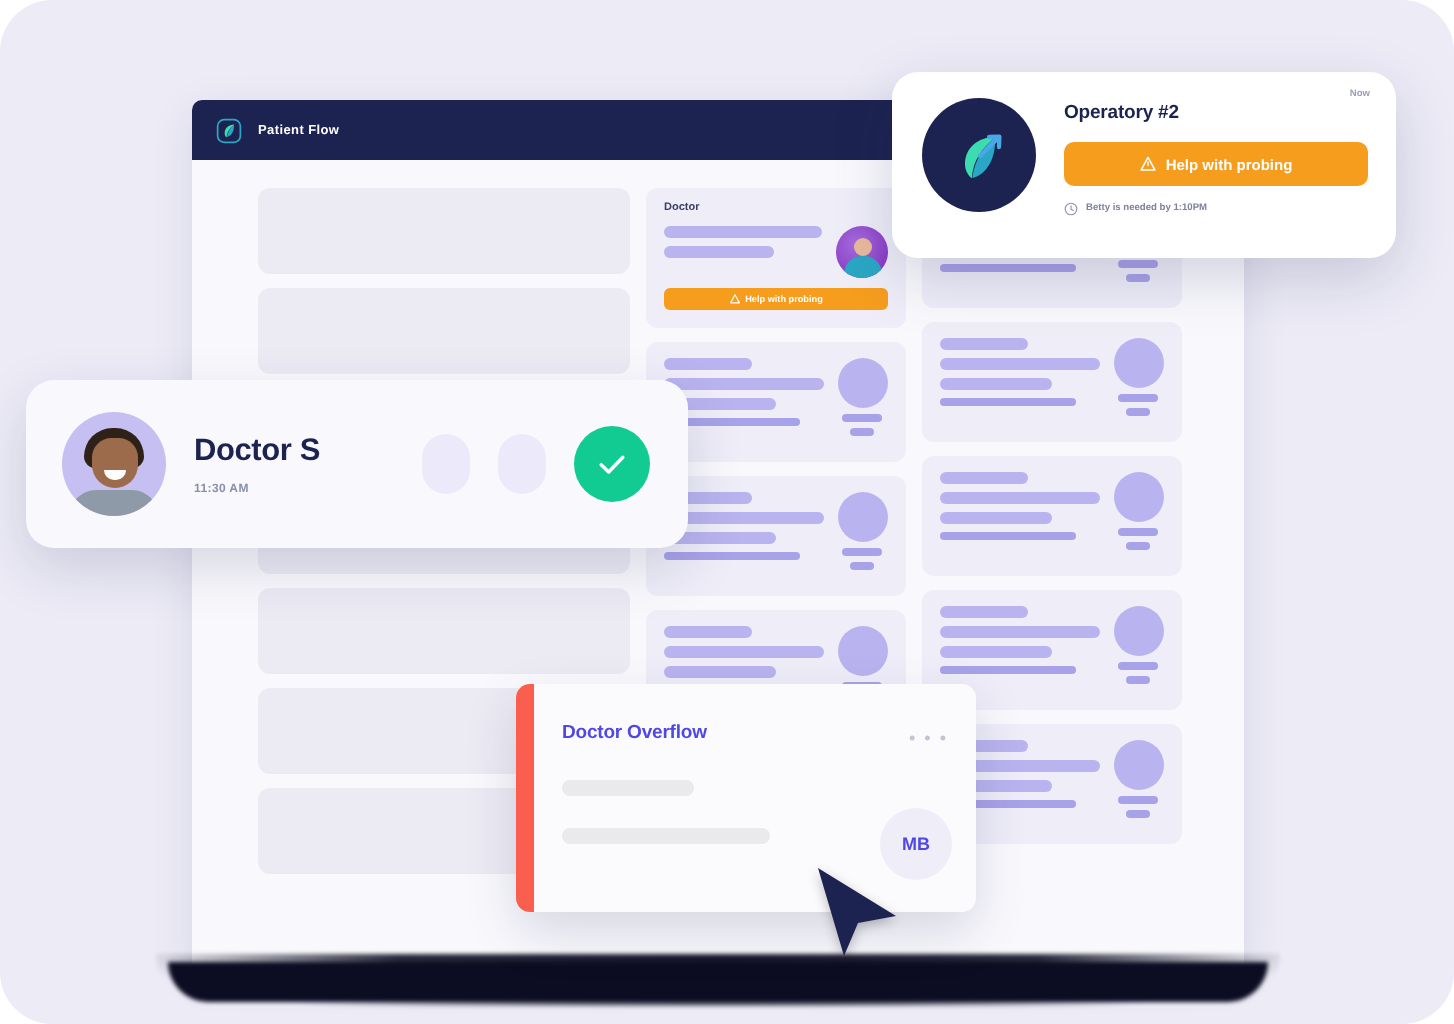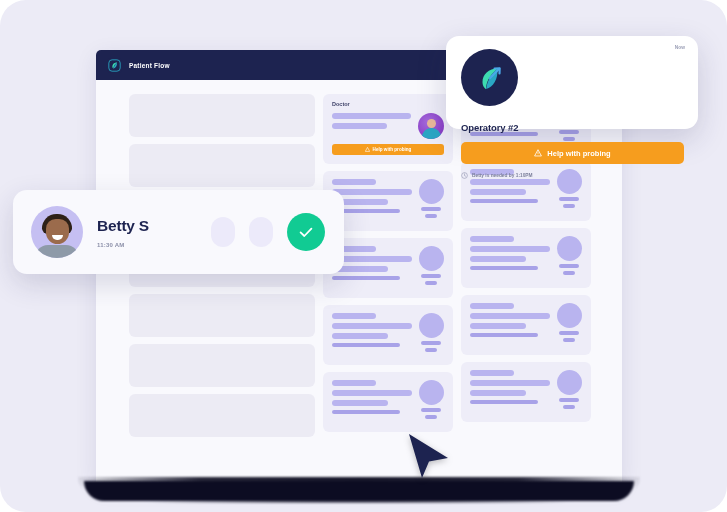--- a/index.html
+++ b/index.html
@@ -222,21 +222,21 @@
 
   
   #operatory-card {
     position: absolute;
     left: 446px; top: 36px;
     width: 252px; height: 93px;
     background: #ffffff;
     border-radius: 13px;
     box-shadow: 0 10px 30px rgba(40,40,90,.18);
     padding: 13px 14px 0 15px;
-    display: flex; gap: 14px; flex-direction: column;
+    display: flex; gap: 14px;
   }
   #operatory-logo {
     width: 57px; height: 57px; border-radius: 50%;
     background: #1d2350; flex: none;
     display: flex; align-items: center; justify-content: center;
   }
   #operatory-body { flex: 1; padding-top: 2px; }
   #operatory-title {
     font-size: 9.5px; font-weight: bold; color: #1d2350; letter-spacing: -.1px;
   }
@@ -480,21 +480,21 @@
   <div id="window-shadow"></div>
 
   <div id="patient-card">
     <div id="patient-avatar">
       <span class="shirt"></span>
         <span class="hair"></span>
         <span class="face"></span>
         <span class="smile"></span>
     </div>
     <div id="patient-info">
-      <div id="patient-name">Betty S</div>
+      <div id="patient-name">Doctor S</div>
       <div id="patient-time">11:30 AM</div>
     </div>
     <span class="pill-ghost"></span>
     <span class="pill-ghost"></span>
     <button id="approve-btn">
       <svg width="20" height="20" viewBox="0 0 24 24" aria-hidden="true">
         <path d="M5.5 12.4 L10 16.8 L18.5 8" fill="none" stroke="#ffffff" stroke-width="2.1" stroke-linecap="round" stroke-linejoin="round"></path>
       </svg>
     </button>
   </div>
@@ -521,18 +521,28 @@
       <div id="operatory-meta">
         <svg width="7" height="7" viewBox="0 0 16 16" aria-hidden="true">
           <circle cx="8" cy="8" r="6.6" fill="none" stroke="#8d91ab" stroke-width="1.3"></circle>
           <path d="M8 4.4 L8 8.2 L10.6 9.6" fill="none" stroke="#8d91ab" stroke-width="1.3" stroke-linecap="round"></path>
         </svg>
         <span>Betty is needed by 1:10PM</span>
       </div>
     </div>
   </div>
 
+  <div id="overflow-card">
+    <div id="overflow-accent"></div>
+    <div id="overflow-body">
+      <div id="overflow-title">Doctor Overflow</div>
+      <span id="overflow-menu">• • •</span>
+      <div class="of-bar" id="of-bar-1"></div>
+      <div class="of-bar" id="of-bar-2"></div>
+      <div id="overflow-avatar">MB</div>
+    </div>
+  </div>
 
   <svg id="cursor" viewBox="0 0 46 48" aria-hidden="true">
     <path d="M5 2 L44 26 L25 29.5 L18 46 Z" fill="#1d2350"></path>
   </svg>
 
 </div>
 
 </body></html>

